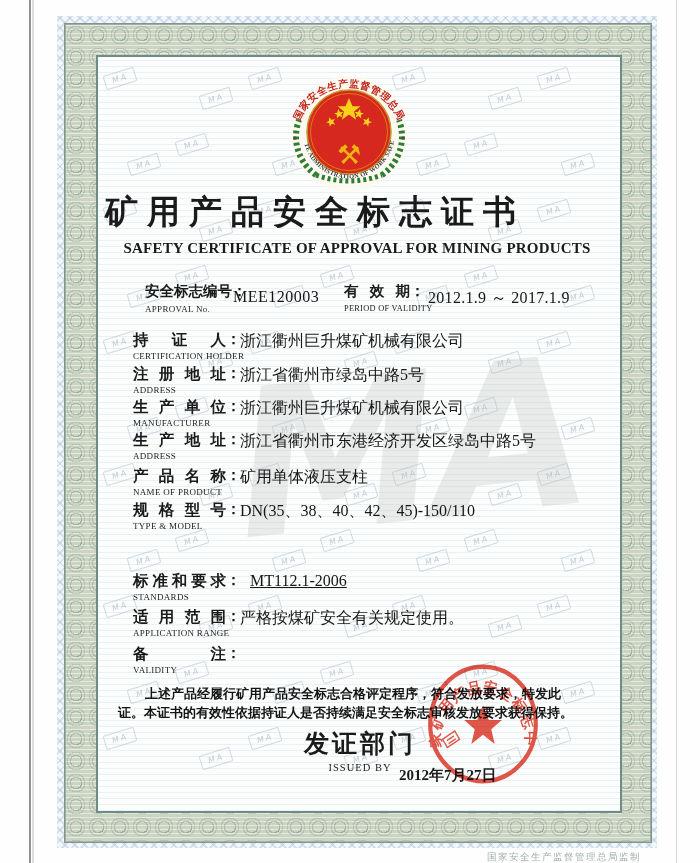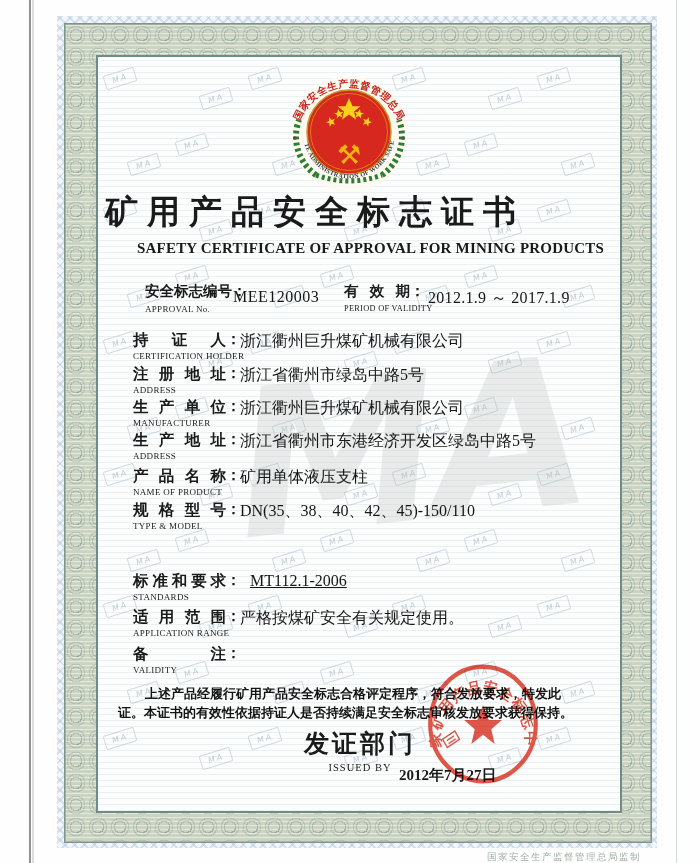--- a/index.html
+++ b/index.html
@@ -37,21 +37,21 @@
         letter-spacing:2px;font-family:"DejaVu Sans",sans-serif;transform:rotate(-17deg);}
   .chip:nth-child(even){margin-left:24px;margin-top:20px;}
   .wm-large{position:absolute;left:235px;top:330px;font-family:"DejaVu Sans",sans-serif;
             font-size:205px;font-weight:bold;font-style:italic;letter-spacing:-8px;
             color:rgba(185,194,188,.30);transform:rotate(-6deg);pointer-events:none;}
 
   
   .abs{position:absolute;}
   .title{left:96px;top:190px;width:522px;font-size:33px;font-weight:bold;
          letter-spacing:9px;text-indent:9px;}
-  .subtitle{left:96px;top:240px;width:522px;font-size:15px;font-weight:bold;letter-spacing:.2px;margin-left:41px;}
+  .subtitle{left:96px;top:240px;width:522px;text-align:center;font-size:15px;font-weight:bold;letter-spacing:.2px;}
 
   .cjk-label{display:inline-block;width:93px;text-align:justify;text-align-last:justify;
              font-size:15.5px;font-weight:600;vertical-align:top;}
   .colon{font-size:15px;font-weight:600;}
   .eng{font-size:9px;letter-spacing:.3px;color:#222;}
   .val{font-size:16px;font-weight:500;color:#161616;}
 
   .row{position:absolute;left:133px;width:470px;height:34px;}
   .row .eng{position:absolute;left:0;top:21px;white-space:nowrap;}
   .row .val{position:absolute;left:107px;top:1px;white-space:nowrap;}

